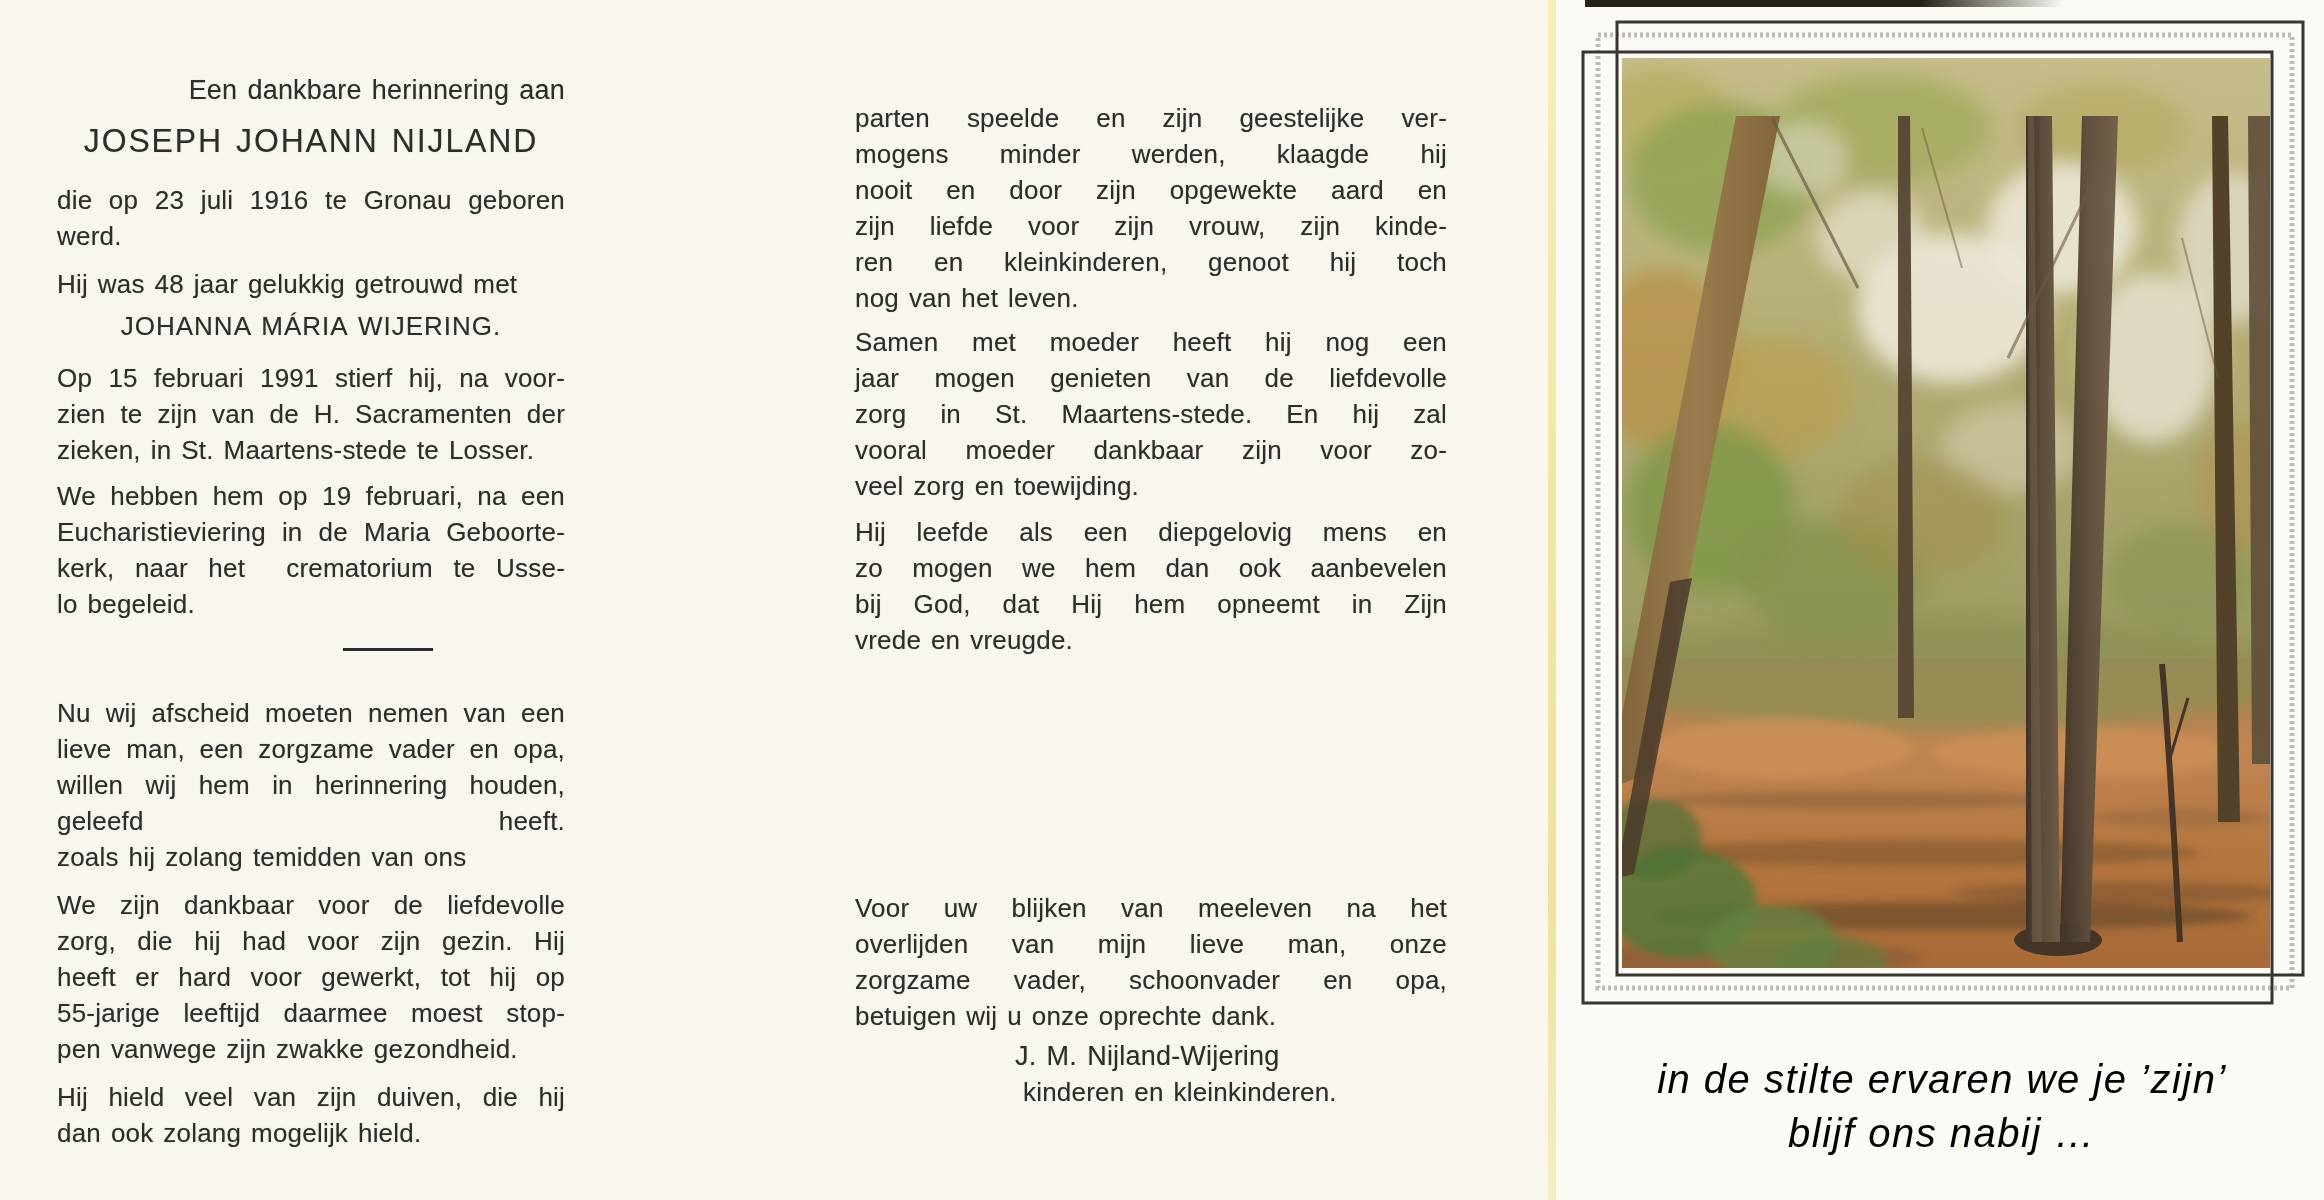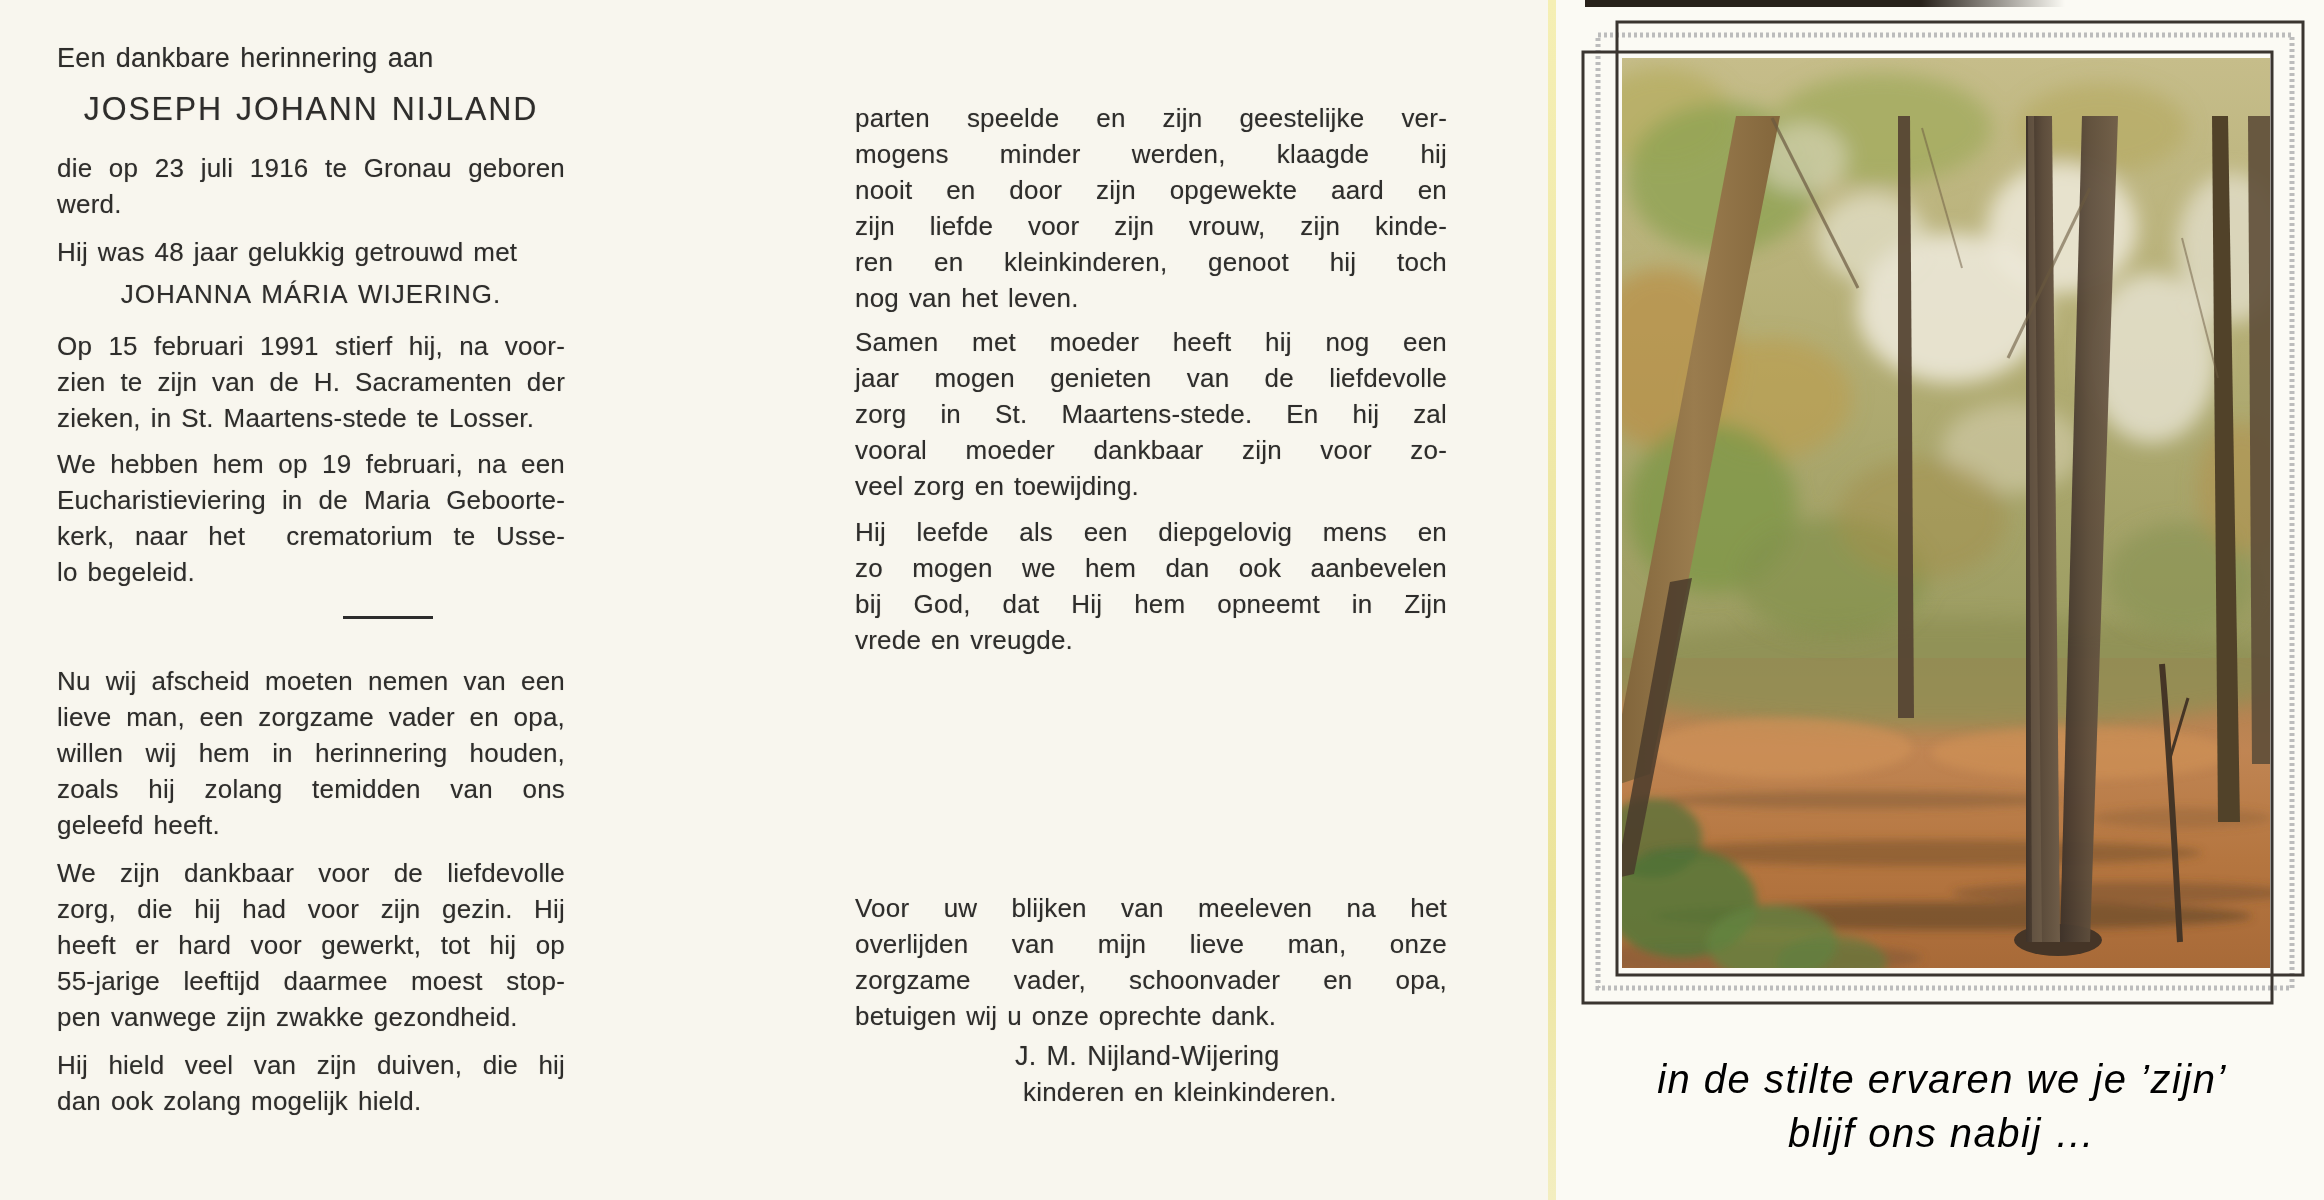--- a/index.html
+++ b/index.html
@@ -12,21 +12,21 @@
   .col{
     position:absolute;top:0;color:#2e2d2b;
     font-size:26px;line-height:36px;
     word-spacing:2.5px;letter-spacing:.2px;
     text-shadow:0 0 1px rgba(46,45,43,.35);
   }
   #col-left{left:57px;width:508px;}
   #col-mid{left:855px;width:592px;}
   .para .ln{text-align:justify;text-align-last:justify;white-space:pre-wrap;}
   .para .ln:last-child{text-align-last:left;}
-  .intro{margin-top:40px;text-align:left;font-size:27px;}
+  .intro{margin-top:72px;text-align:right;font-size:27px;}
   .name{margin-top:10px;text-align:center;font-size:34px;line-height:44px;
         letter-spacing:2px;transform:scaleX(.94);transform-origin:center;white-space:nowrap;}
   .p-birth{margin-top:20px;}
   .p-married{margin-top:12px;}
   .spouse{margin-top:6px;text-align:center;font-size:26px;letter-spacing:1px;white-space:nowrap;}
   .p-death{margin-top:16px;}
   .p-funeral{margin-top:10px;}
   .divider{margin:26px 0 0 286px;width:90px;height:0;border-top:3px solid #2c2c2c;}
   .p-memory{margin-top:44px;}
   .p-grateful{margin-top:12px;}
@@ -73,22 +73,22 @@
       <div class="ln">We hebben hem op 19 februari, na een</div>
       <div class="ln">Eucharistieviering in de Maria Geboorte-</div>
       <div class="ln">kerk, naar het  crematorium te Usse-</div>
       <div class="ln">lo begeleid.</div>
     </div>
   <div class="divider"></div>
   <div class="para p-memory">
       <div class="ln">Nu wij afscheid moeten nemen van een</div>
       <div class="ln">lieve man, een zorgzame vader en opa,</div>
       <div class="ln">willen wij hem in herinnering houden,</div>
+      <div class="ln">geleefd heeft.</div>
       <div class="ln">zoals hij zolang temidden van ons</div>
-      <div class="ln">geleefd heeft.</div>
     </div>
   <div class="para p-grateful">
       <div class="ln">We zijn dankbaar voor de liefdevolle</div>
       <div class="ln">zorg, die hij had voor zijn gezin. Hij</div>
       <div class="ln">heeft er hard voor gewerkt, tot hij op</div>
       <div class="ln">55-jarige leeftijd daarmee moest stop-</div>
       <div class="ln">pen vanwege zijn zwakke gezondheid.</div>
     </div>
   <div class="para p-pigeons">
       <div class="ln">Hij hield veel van zijn duiven, die hij</div>

